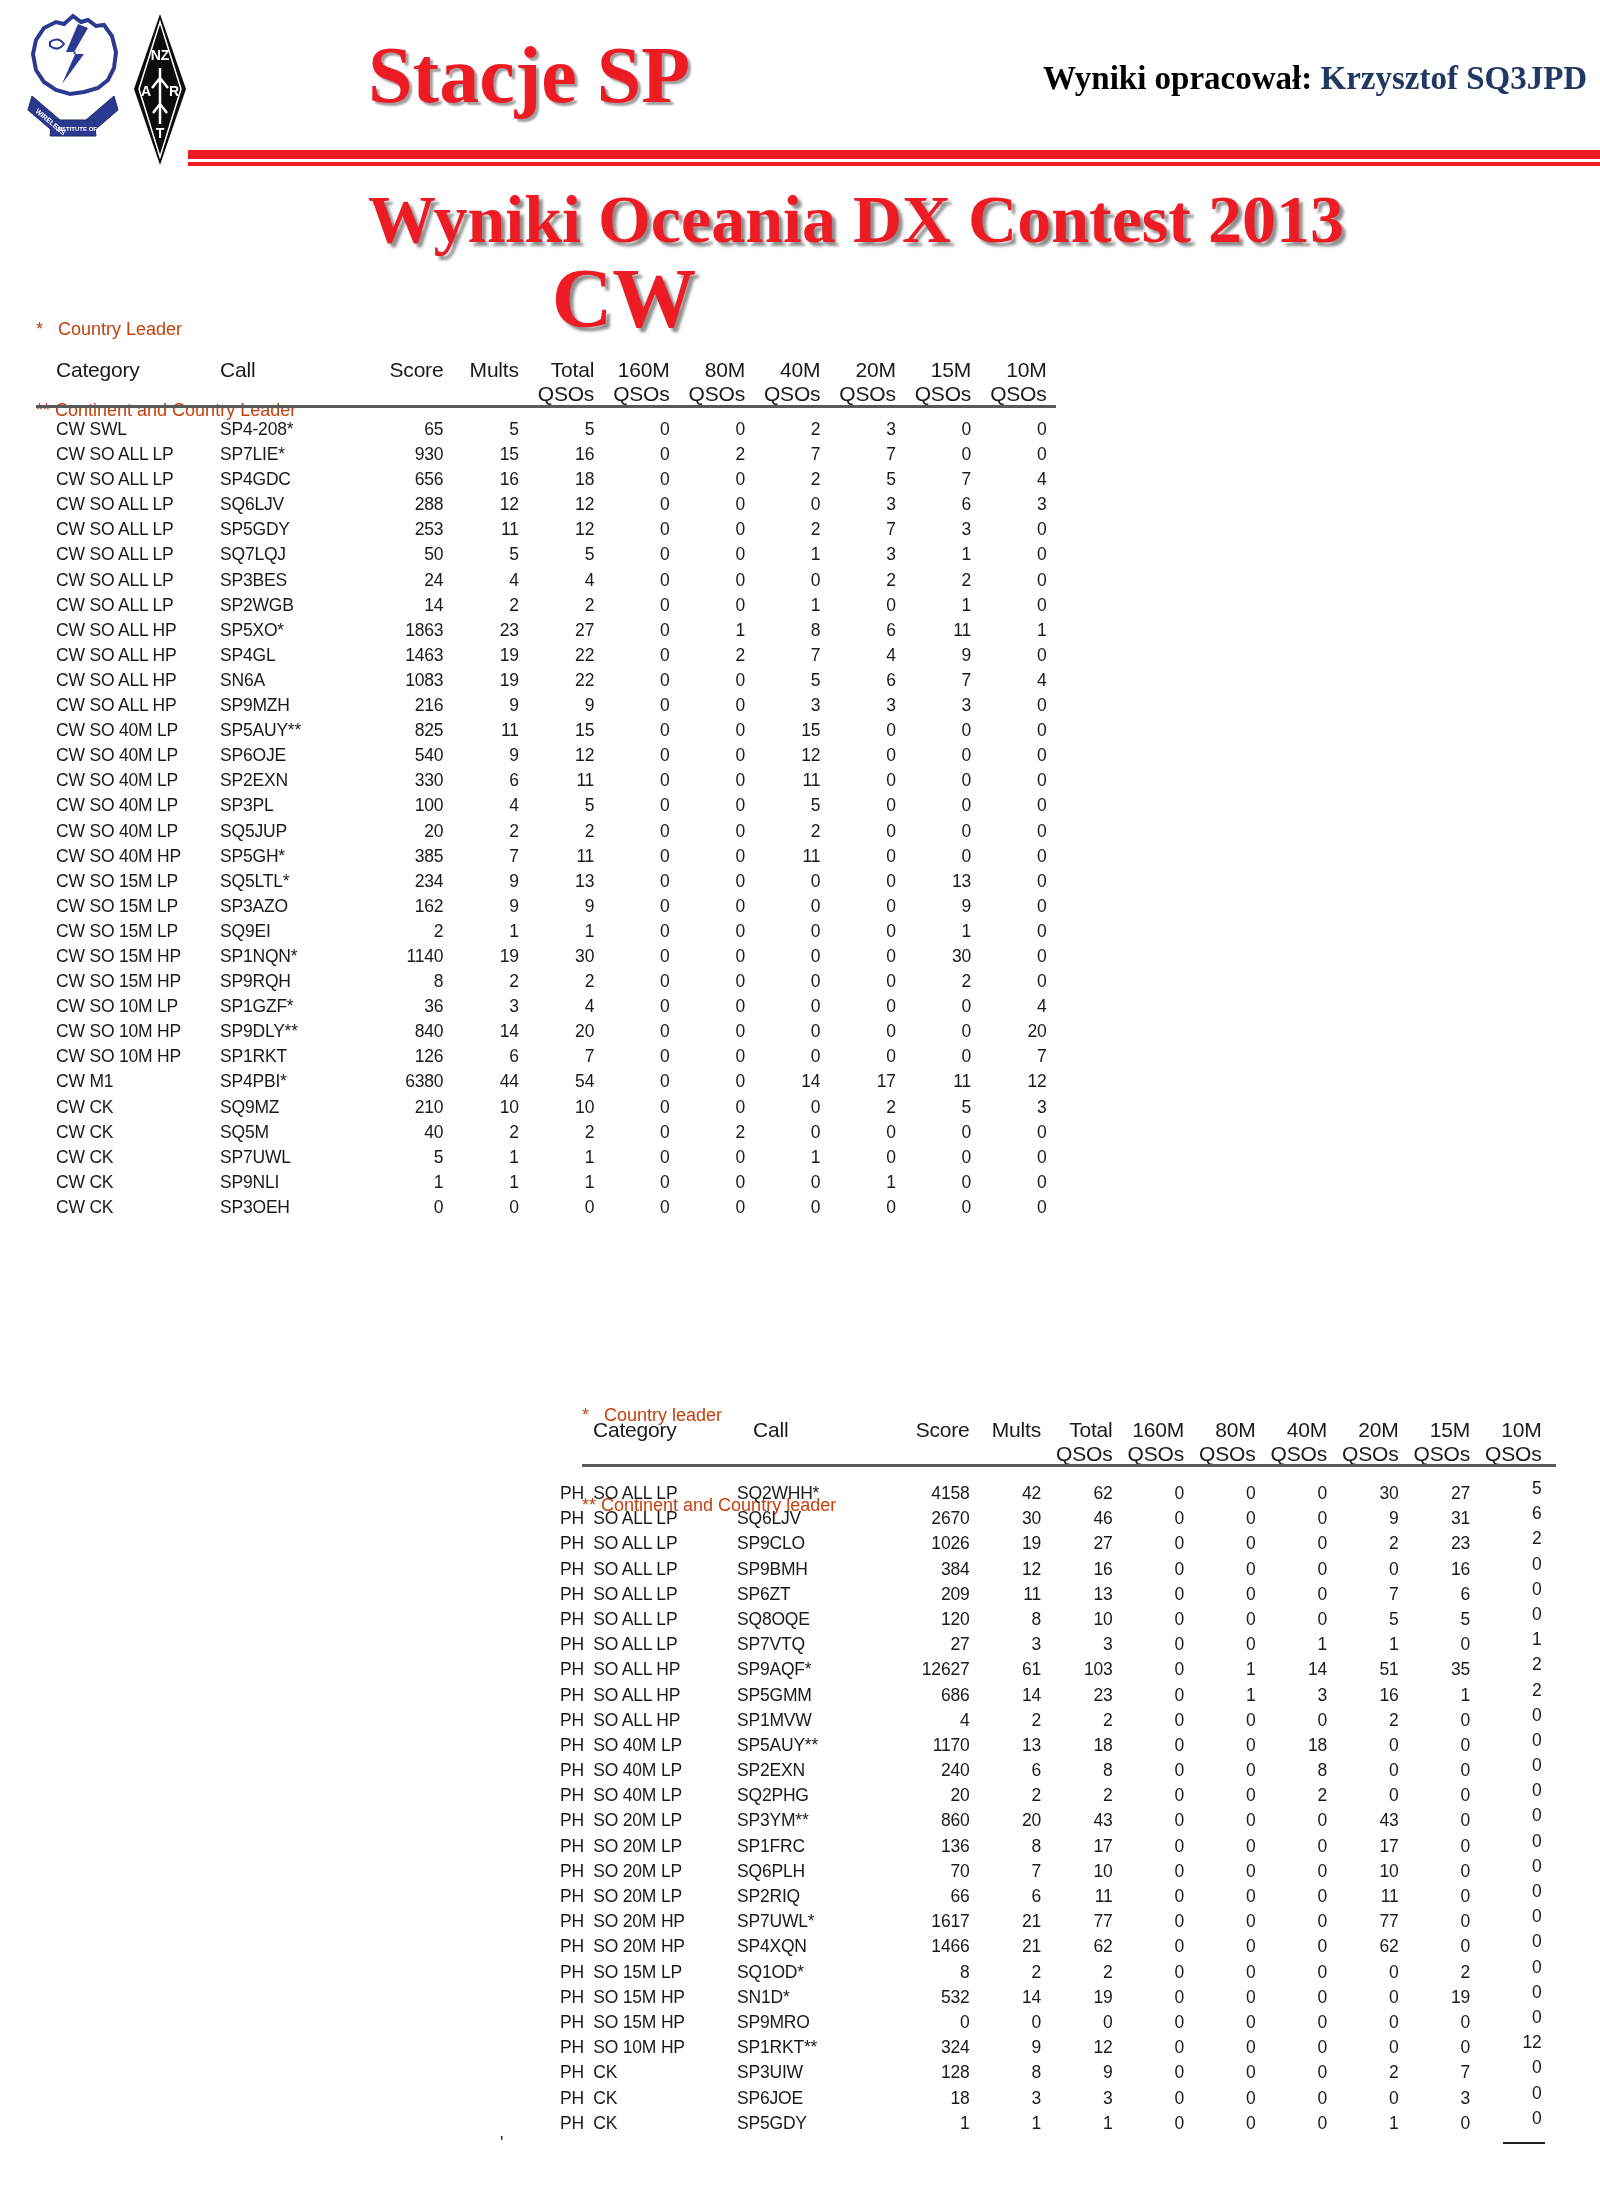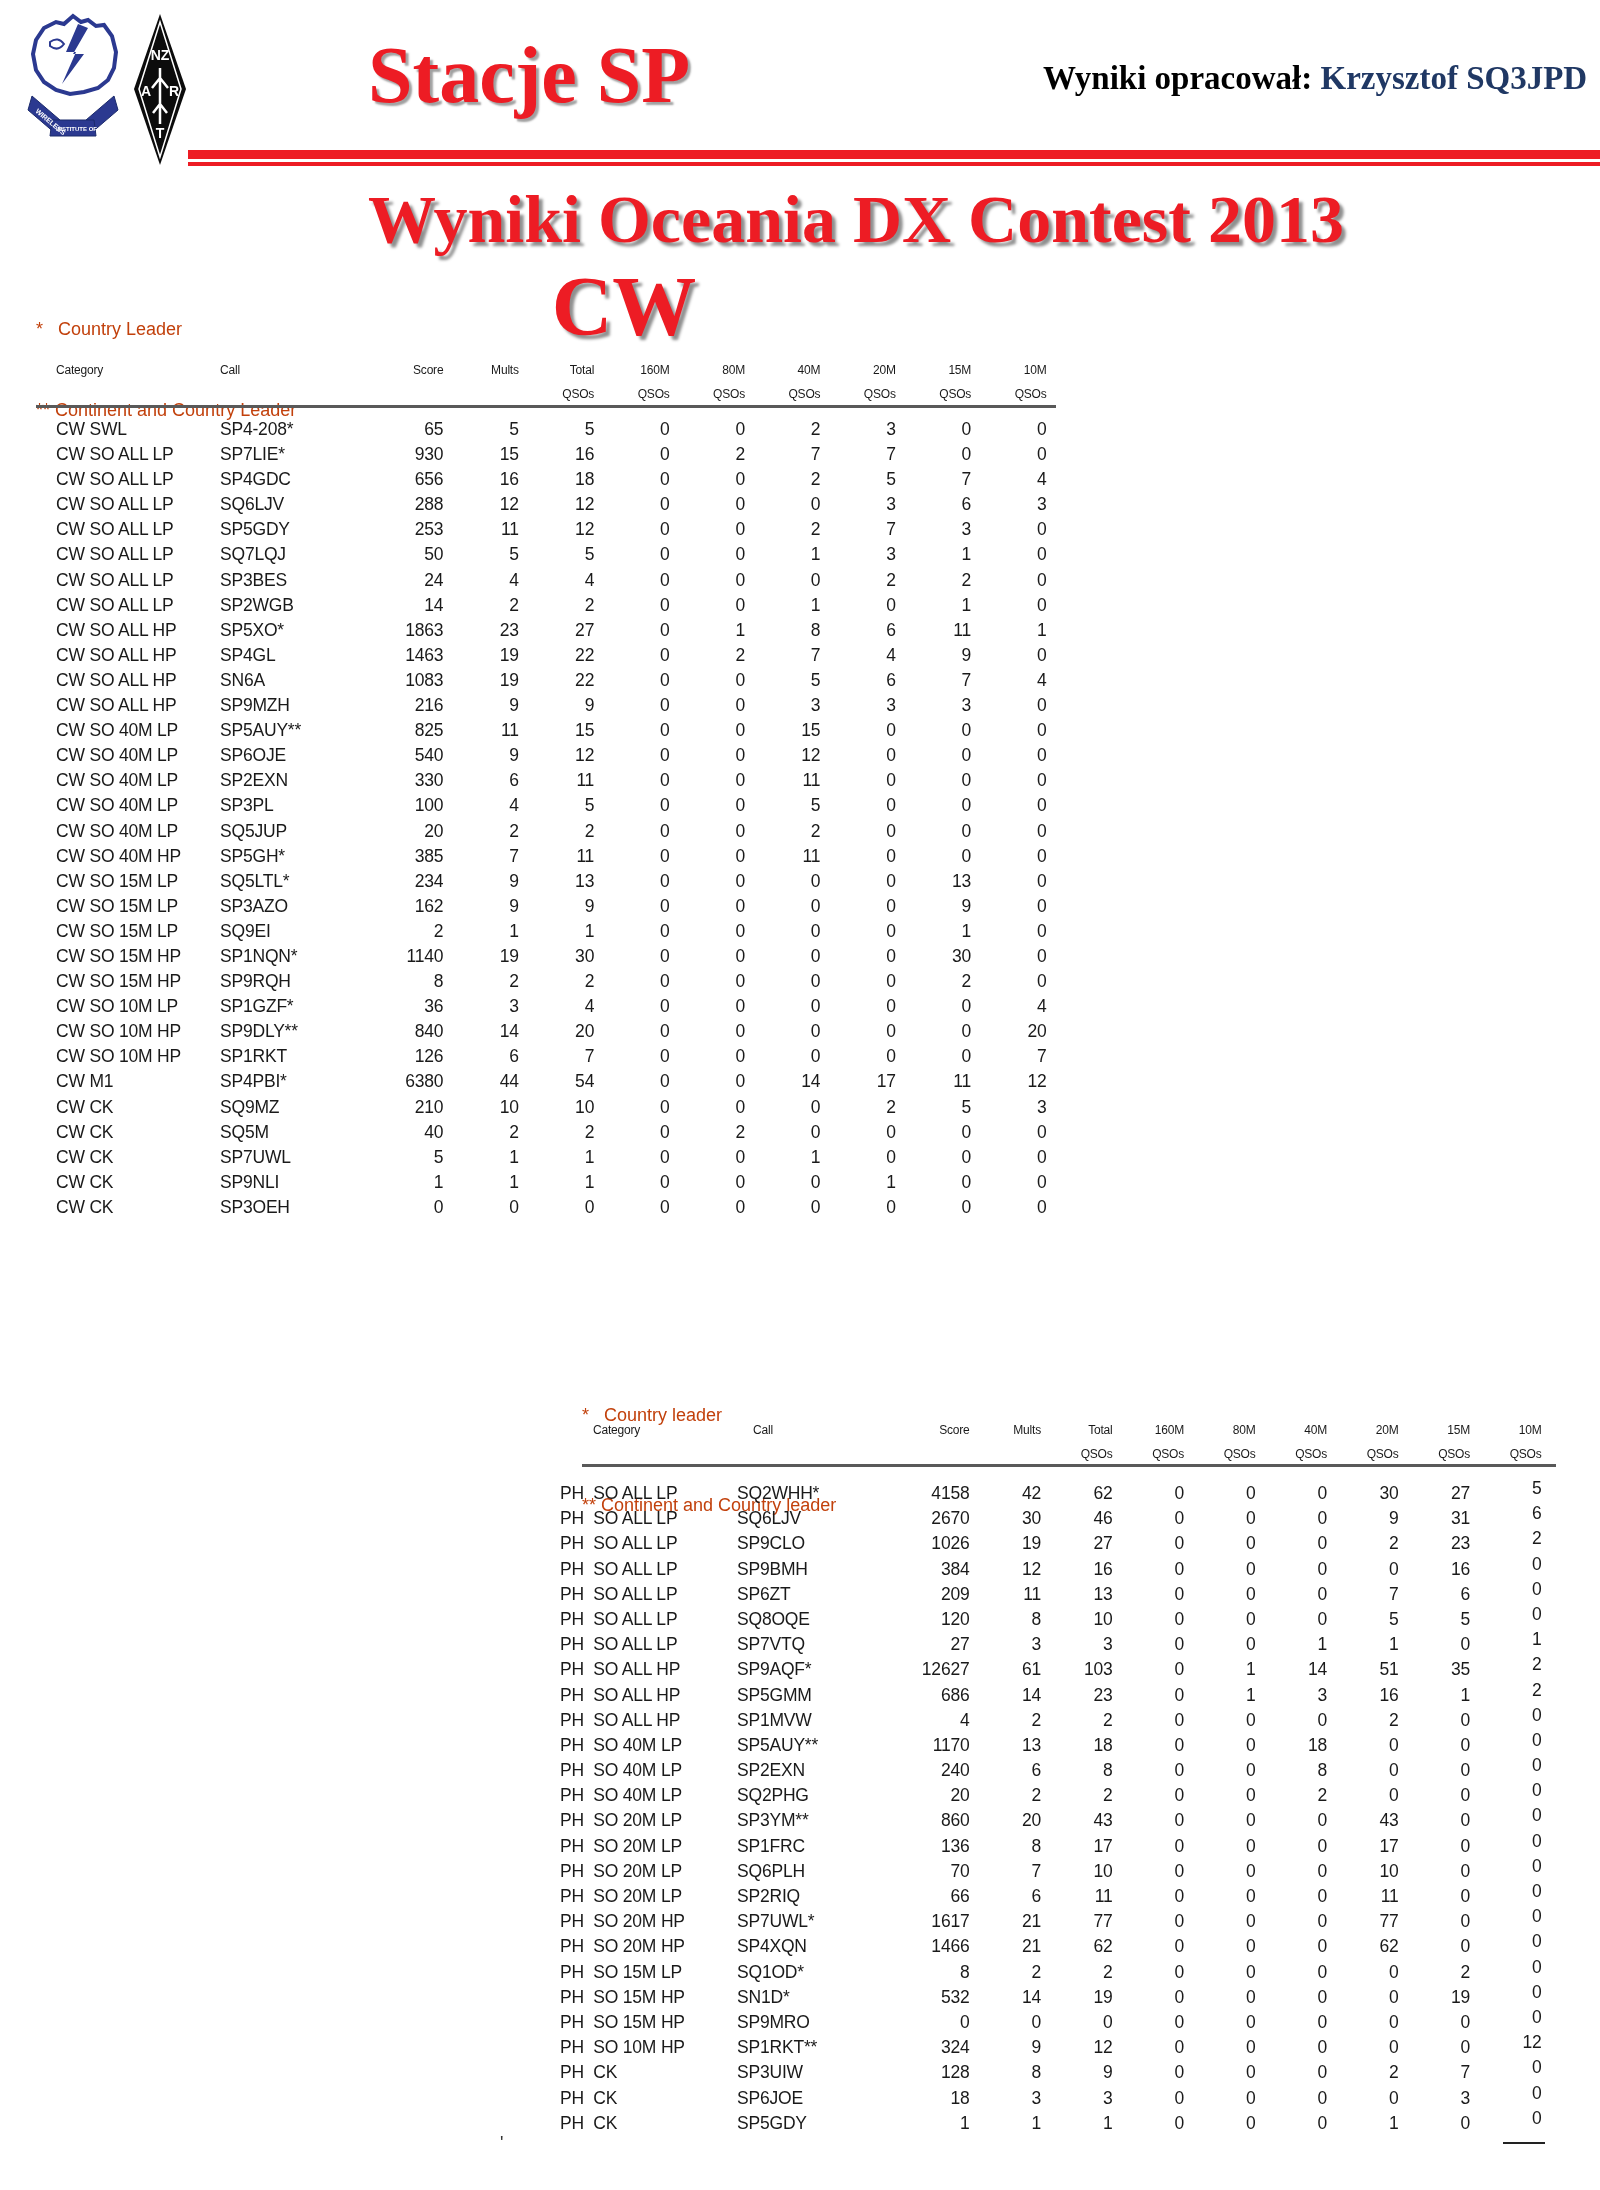--- a/index.html
+++ b/index.html
@@ -41,33 +41,33 @@
     font-family:"Liberation Serif","DejaVu Serif",serif;font-weight:bold;
     font-size:68px;color:var(--accent-red);white-space:nowrap;
     text-shadow:4px 4px 3px #8f8f8f;
   }
   .section-title{
     position:absolute;transform:translateX(-50%);
     font-family:"Liberation Serif","DejaVu Serif",serif;font-weight:bold;
     font-size:84px;color:var(--accent-red);white-space:nowrap;
     text-shadow:4px 4px 3px #8f8f8f;
   }
-  .cw-title{left:624px;top:258px;}
+  .cw-title{left:624px;top:250px;}
   .ssb-title{left:1182px;top:1308px;}
   
   .notes{position:absolute;font-size:18px;line-height:27px;white-space:pre;color:#c2410c;}
   .cw-notes{left:36px;top:262px;}
   .ssb-notes{left:582px;top:1340px;line-height:30px;}
   
   .thead{position:absolute;}
   .tbody{position:absolute;}
   .tr,.thead-row{display:grid;}
   .cw .tr,.cw .thead-row{grid-template-columns:160px 162px repeat(9,75.4px);}
   .ssb .tr,.ssb .thead-row{grid-template-columns:174px 172px repeat(9,71.5px);}
-  .th{font-size:12px;letter-spacing:-0.2px;line-height:24px;text-align:right;padding-right:4px;}
+  .th{font-size:21px;letter-spacing:-0.2px;line-height:24px;text-align:right;padding-right:4px;}
   .th div{height:24px;}
   .th.c0,.th.c1{text-align:left;padding-right:0;}
   .cw .th.c0{padding-left:6px;}
   .cw .th.c1{padding-left:10px;}
   .ssb .th.c0{padding-left:37px;}
   .ssb .th.c1{padding-left:23px;}
   .td{font-size:17.5px;letter-spacing:-0.2px;overflow:hidden;white-space:pre;}
   .cw .td{height:25.1px;line-height:25.1px;}
   .ssb .td{height:25.2px;line-height:25.2px;}
   .td{text-align:right;padding-right:4px;}

